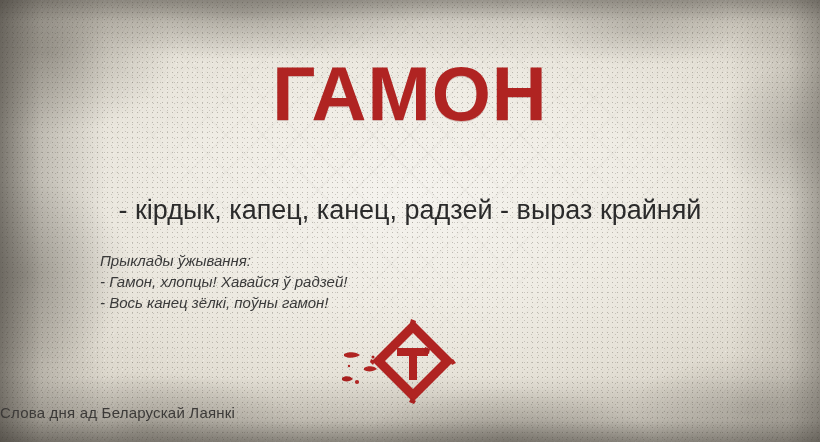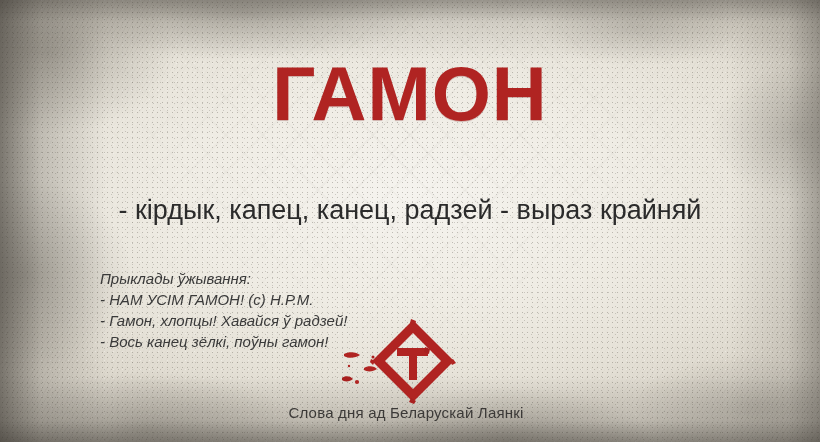--- a/index.html
+++ b/index.html
@@ -133,21 +133,21 @@
     text-align: center;
     font-size: 27px;
     line-height: 38px;
     color: #2b2b2b;
     margin-top: 28px;
   }
   .definition .defline { display: block; }
 
   .examples {
     position: absolute;
-    top: 268px;
+    top: 250px;
     left: 100px;
     font-style: italic;
     font-size: 15px;
     line-height: 21px;
     color: #3a3a3a;
   }
   .examples .exline { display: block; white-space: nowrap; }
   .examples .exline.heading { font-size: 15px; }
 
   
@@ -168,21 +168,21 @@
     width: 46px;
     height: 52px;
   }
   .splatter svg { display: block; width: 100%; height: 100%; }
 
   .caption {
     position: absolute;
     top: 404px;
     left: 0;
     right: 8px;
-    text-align: center;
+    text-align: left;
     font-size: 15px;
     letter-spacing: 0.2px;
     color: #3c3a38;
   }
 </style>
 </head>
 <body>
 
 <div id="poster">
 
@@ -196,21 +196,20 @@
   <div class="content">
 
     <div class="title">ГАМОН</div>
 
     <div class="definition">
       <span class="defline">- кірдык, капец, канец, радзей - выраз крайняй</span>
     </div>
 
     <div class="examples">
       <span class="exline heading">Прыклады ўжывання:</span>
-      <span class="exline">- НАМ УСІМ ГАМОН! (с) Н.Р.М.</span>
       <span class="exline">- Гамон, хлопцы! Хавайся ў радзей!</span>
       <span class="exline">- Вось канец зёлкі, поўны гамон!</span>
     </div>
 
     <div class="splatter">
       <svg viewBox="0 0 46 52" xmlns="http://www.w3.org/2000/svg">
         <path d="M4 16 C9 13, 17 14, 20 17 C16 20, 8 21, 4 18 Z" fill="#b02422"></path>
         <path d="M24 30 C28 27, 35 28, 37 31 C33 34, 27 34, 24 32 Z" fill="#b02422"></path>
         <path d="M2 40 C5 37, 11 38, 13 41 C10 44, 4 44, 2 42 Z" fill="#a8201f"></path>
         <circle cx="17" cy="44" r="2.1" fill="#b02422"></circle>

